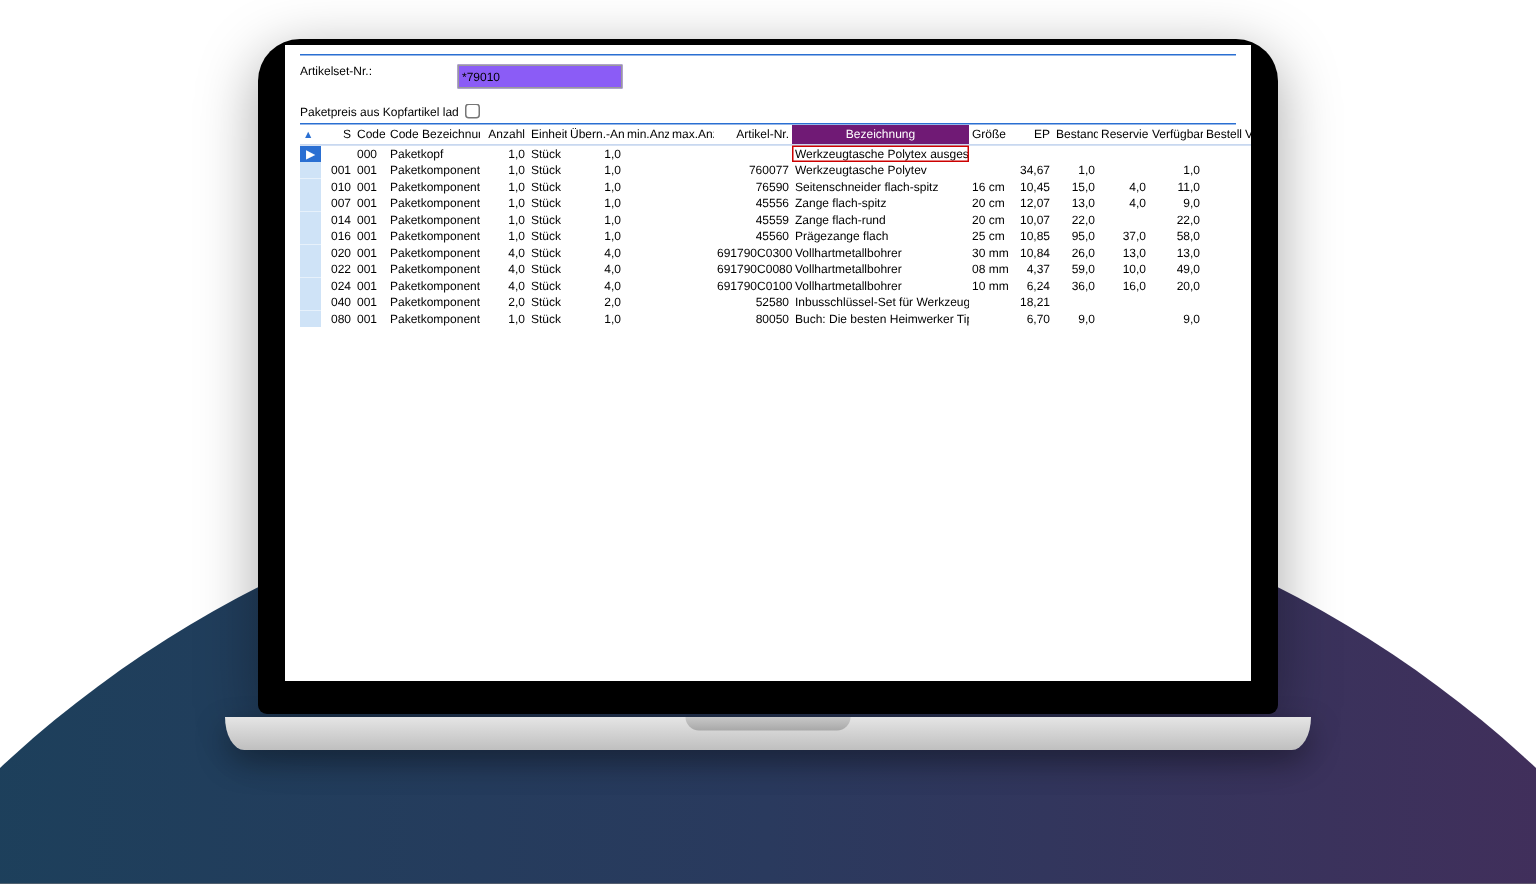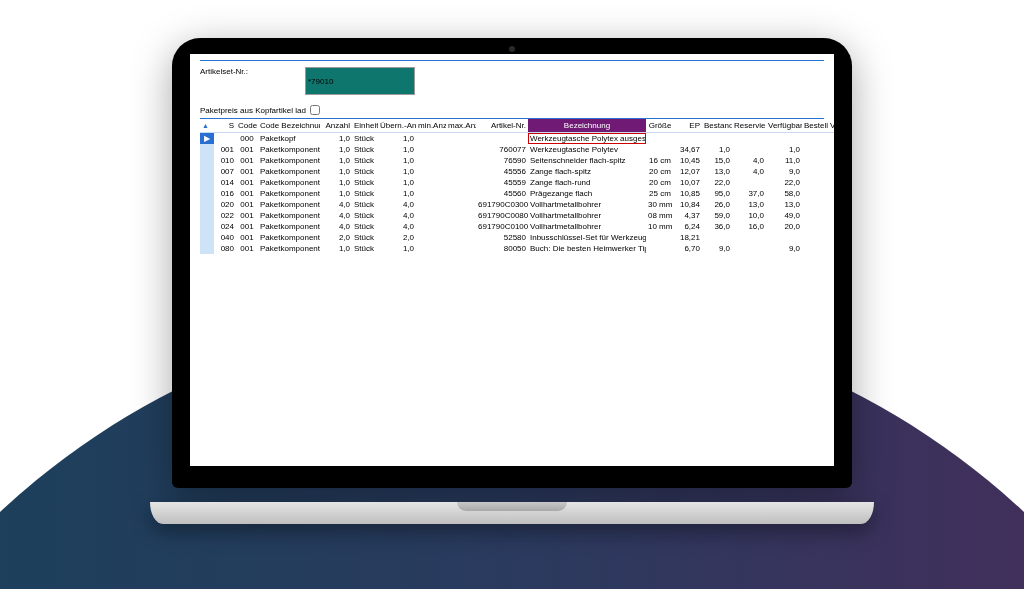--- a/index.html
+++ b/index.html
@@ -29,24 +29,24 @@
     position: absolute;
     left: 150px;
     top: 22px;
     width: 724px;
     height: 510px;
     z-index: 2;
   }
   .laptop-screen-outer {
     width: 680px;
     height: 450px;
-    margin: 16px auto;
+    margin: 4px auto;
     background: #000;
     border-radius: 28px 28px 6px 6px;
-    padding: 16px 18px 22px 18px;
+    padding: 4px 18px 22px 18px;
     position: relative;
     box-shadow: 0 10px 40px rgba(0,0,0,0.35);
   }
   .camera {
     position: absolute;
     top: 8px;
     left: 50%;
     transform: translateX(-50%);
     width: 6px;
     height: 6px;
@@ -94,25 +94,25 @@
     display: flex;
     align-items: flex-start;
     margin-bottom: 4px;
   }
   .form-label {
     width: 105px;
     color: #000;
   }
   .input-small {
     width: 110px;
-    height: 28px;
+    height: 16px;
     border: 1px solid #9a9a9a;
     font-size: 8px;
     padding: 0 2px;
-    background: #0f766e;
+    background: #8b5cf6;
   }
   .input-multiline {
     width: 210px;
     height: 34px;
     border: 1px solid #9a9a9a;
     font-size: 8px;
     padding: 1px 3px;
     background: #fff;
     resize: none;
     overflow: hidden;
@@ -142,21 +142,21 @@
   .grid th {
     font-weight: normal;
     color: #000;
     text-align: left;
     padding: 2px 2px;
     border-bottom: 1px solid #c8d8f0;
     white-space: nowrap;
     overflow: hidden;
   }
   .grid th.num, .grid td.num { text-align: right; }
-  .grid th.ctr, .grid td.ctr { text-align: center; }
+  .grid th.ctr, .grid td.ctr { text-align: left; }
   .grid td {
     padding: 1px 2px;
     white-space: nowrap;
     overflow: hidden;
     color: #000;
   }
   .grid th.hl {
     background: #701a75;
     color: #fff;
     text-align: center;

